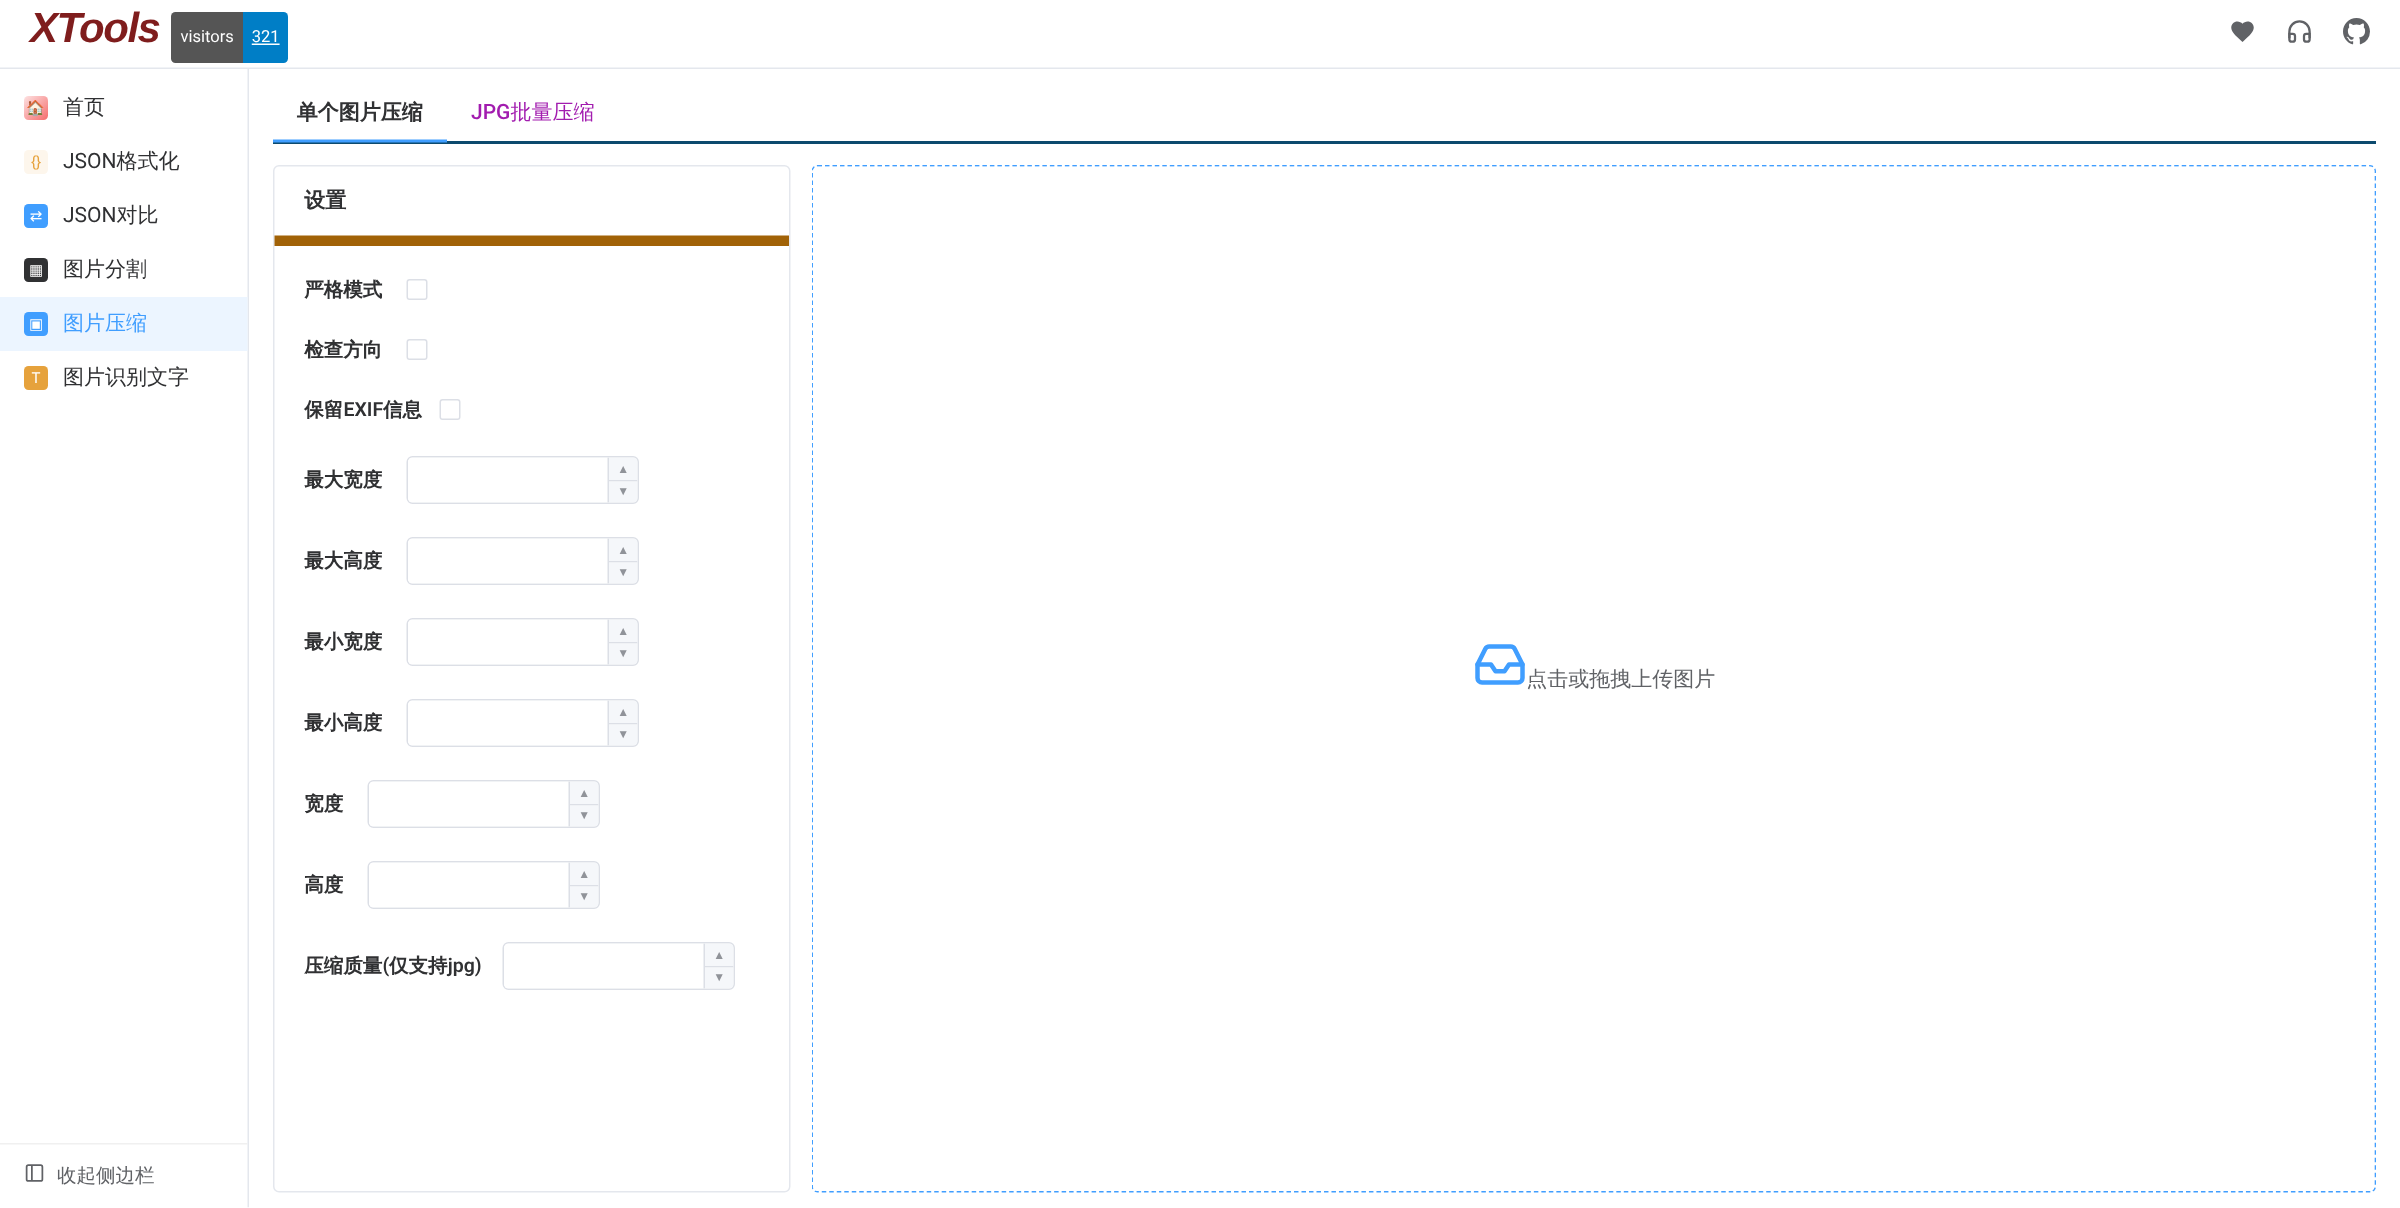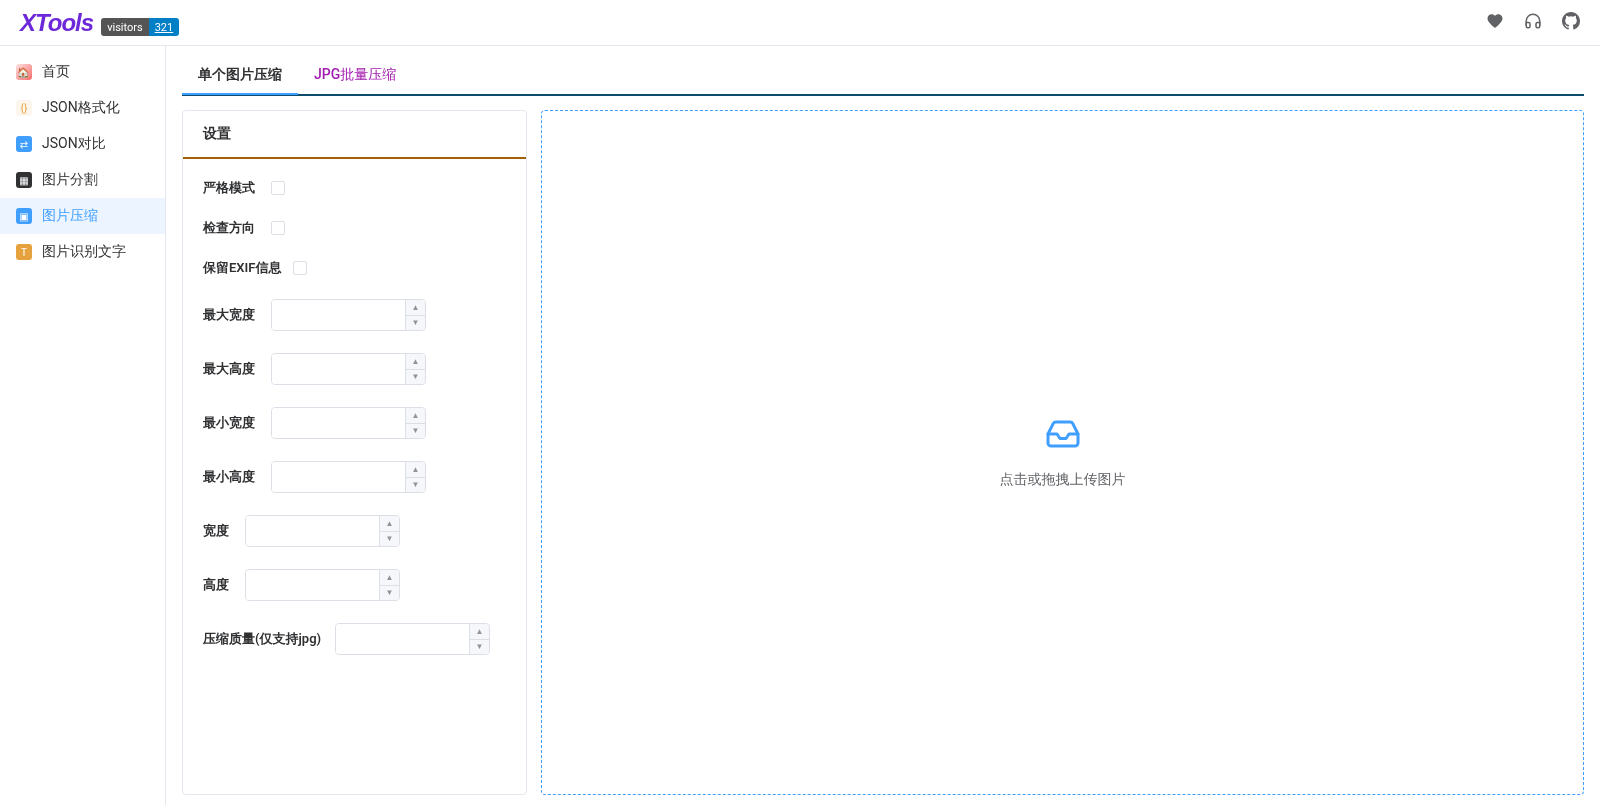--- a/index.html
+++ b/index.html
@@ -1,22 +1,22 @@
 <!DOCTYPE html>
 <html><head>
   <meta charset="utf-8">
   <style>
     * { margin: 0; padding: 0; box-sizing: border-box; }
     body { font-family: -apple-system, BlinkMacSystemFont, "Segoe UI", Roboto, "Helvetica Neue", Arial, sans-serif; font-size: 14px; color: #303133; background: #fff; }
     
     
     .header { display: flex; align-items: center; justify-content: space-between; padding: 0 20px; height: 46px; border-bottom: 1px solid #e4e7ed; }
     .header-left { display: flex; align-items: baseline; }
-    .logo { font-family: Arial, sans-serif; font-weight: 900; font-size: 24px; font-style: italic; letter-spacing: -1px; color: #6d28d9; }
-    .badge-group { margin-left: 8px; display: inline-flex; height: 18px; font-size: 11px; border-radius: 3px; overflow: hidden; }
+    .logo { font-family: Arial, sans-serif; font-weight: 900; font-size: 28px; font-style: italic; letter-spacing: -1px; color: #7f1d1d; }
+    .badge-group { margin-left: 8px; display: inline-flex; height: 34px; font-size: 11px; border-radius: 3px; overflow: hidden; }
     .badge-label { background: #555; color: #fff; padding: 2px 6px; display: flex; align-items: center; }
     .badge-value { background: #007ec6; color: #fff; padding: 2px 6px; display: flex; align-items: center; text-decoration: underline; }
     .header-right { display: flex; gap: 20px; }
     .header-icon { color: #606266; cursor: pointer; }
     
     
     .container { display: flex; height: calc(100vh - 46px); }
     .sidebar { width: 166px; border-right: 1px solid #e4e7ed; display: flex; flex-direction: column; justify-content: space-between; padding-top: 8px; }
     .sidebar-items { flex: 1; }
     .sidebar-item { display: flex; align-items: center; padding: 9px 16px; cursor: pointer; font-size: 14px; color: #303133; }
@@ -27,37 +27,37 @@
     
     
     .main { flex: 1; padding: 10px 16px; display: flex; flex-direction: column; overflow: auto; }
     .tabs { display: flex; border-bottom: 2px solid #0c4a6e; margin-bottom: 14px; }
     .tab { padding: 10px 16px; cursor: pointer; color: #a21caf; font-size: 14px; font-weight: 500; position: relative; }
     .tab.active { color: #303133; font-weight: 600; }
     .tab.active::after { content: ""; position: absolute; left: 0; right: 0; bottom: -1px; height: 2px; background: #409eff; }
     
     .content-row { display: flex; gap: 14px; flex: 1; }
     .settings-panel { width: 345px; border: 1px solid #e4e7ed; border-radius: 4px; }
-    .panel-header { padding: 14px 20px; border-bottom: 2px solid #a16207; font-weight: 600; font-size: 14px; font-family: Liberation Serif, serif; }
+    .panel-header { padding: 14px 20px; border-bottom: 7px solid #a16207; font-weight: 600; font-size: 14px; font-family: Liberation Serif, serif; }
     .panel-body { padding: 20px; }
     .form-row { display: flex; align-items: center; margin-bottom: 22px; }
     .form-label { font-size: 13px; font-weight: 600; color: #303133; margin-right: 12px; min-width: 56px; white-space: nowrap; }
     .form-label.wide { min-width: 120px; }
     
     .checkbox { width: 14px; height: 14px; border: 1px solid #dcdfe6; border-radius: 2px; cursor: pointer; background: #fff; }
     
     .number-input { display: flex; height: 32px; width: 155px; border: 1px solid #dcdfe6; border-radius: 4px; overflow: hidden; }
     .number-input input { flex: 1; border: none; outline: none; padding: 0 10px; font-size: 13px; min-width: 0; }
     .number-controls { display: flex; flex-direction: column; border-left: 1px solid #dcdfe6; width: 20px; }
     .number-btn { flex: 1; display: flex; align-items: center; justify-content: center; cursor: pointer; color: #909399; font-size: 8px; background: #f5f7fa; }
     .number-btn:first-child { border-bottom: 1px solid #dcdfe6; }
     
     .select { height: 32px; flex: 1; border: 1px solid #dcdfe6; border-radius: 4px; display: flex; align-items: center; justify-content: flex-end; padding: 0 10px; cursor: pointer; color: #c0c4cc; background: #fff; }
     
-    .dropzone { flex: 1; border: 1px dashed #409eff; border-radius: 4px; display: flex; flex-direction: column; align-items: center; justify-content: center; cursor: pointer; }
+    .dropzone { flex: 1; border: 1px dashed #409eff; border-radius: 4px; display: flex; flex-direction: row; align-items: center; justify-content: center; cursor: pointer; }
     .dropzone-icon { color: #409eff; margin-bottom: 16px; }
     .dropzone-text { color: #606266; font-size: 14px; }
   </style>
 </head>
 <body>
 
 <div class="header">
   <div class="header-left">
     <span class="logo">XTools</span>
     <span class="badge-group">
@@ -105,20 +105,29 @@
         <span>图片分割</span>
       </div>
       <div class="sidebar-item active">
         <span class="icon" style="background:#409eff">▣</span>
         <span>图片压缩</span>
       </div>
       <div class="sidebar-item">
         <span class="icon" style="background:#e6a23c">T</span>
         <span>图片识别文字</span>
       </div>
+    </div>
+    <div class="sidebar-footer">
+      <span class="icon">
+        <svg width="14" height="14" viewBox="0 0 24 24" fill="none" stroke="currentColor" stroke-width="2">
+            <rect x="3" y="3" width="18" height="18" rx="2"></rect>
+            <line x1="9" y1="3" x2="9" y2="21"></line>
+          </svg>
+      </span>
+      <span>收起侧边栏</span>
     </div>
   </div>
 
   <div class="main">
     <div class="tabs">
       <div class="tab active">
         <span>单个图片压缩</span>
       </div>
       <div class="tab">
         <span>JPG批量压缩</span>

